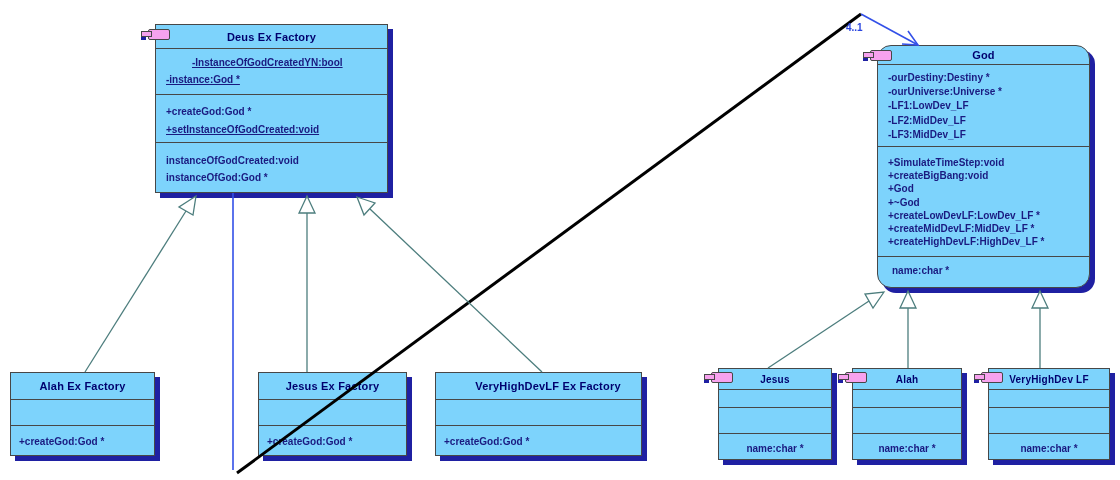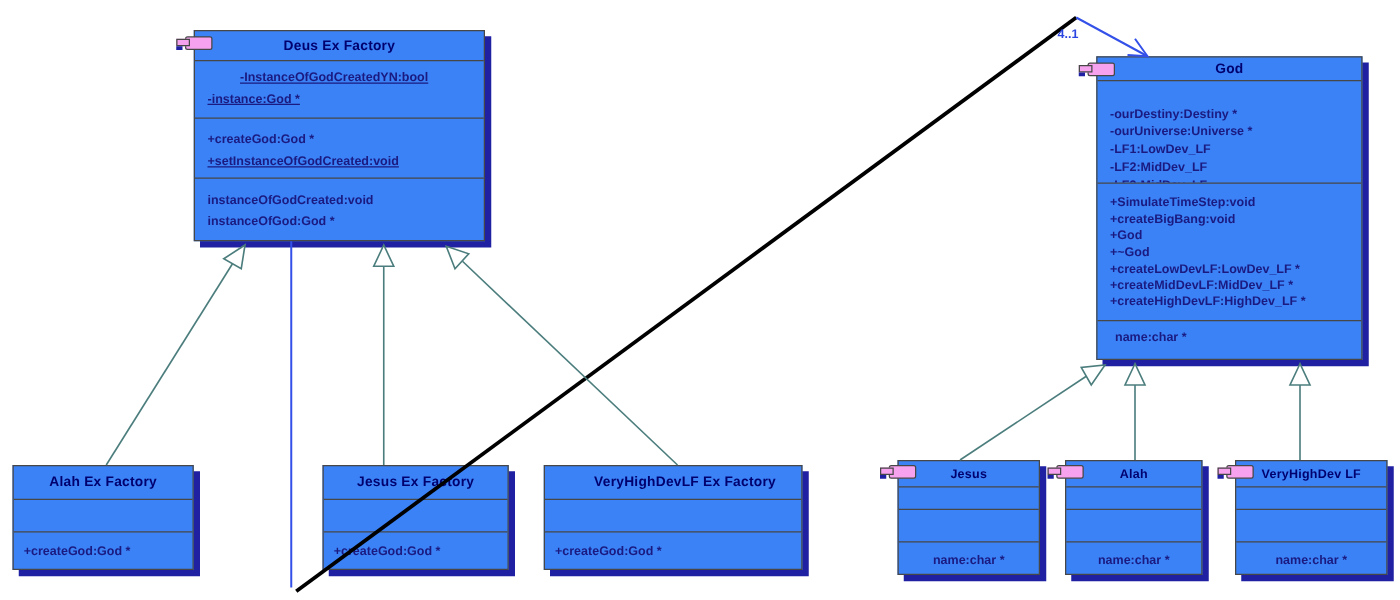--- a/index.html
+++ b/index.html
@@ -1,19 +1,19 @@
 <!DOCTYPE html>
 <html><head>
 <meta charset="utf-8">
 <style>
   html,body { margin:0; padding:0; background:#fff; }
   .canvas { position:relative; width:1120px; height:480px; background:#ffffff;
             font-family:"Liberation Sans", sans-serif; overflow:hidden; }
 
-  .box { position:absolute; background:#3b82f6; border:1.5px solid #474747;
+  .box { position:absolute; background:#7dd3fc; border:1.5px solid #474747;
          box-shadow:5px 5px 0 #1F20A2; box-sizing:border-box; z-index:3; }
   .title { font-weight:bold; color:#00006E; text-align:center; font-size:11px;
            display:flex; align-items:center; justify-content:center; letter-spacing:.2px; }
   .title.sm { font-size:10px; }
   .comp { border-top:1.3px solid #474747; box-sizing:border-box; overflow:hidden; }
   .member { font-size:10px; font-weight:bold; color:#1A1A80; padding-left:10px; white-space:nowrap; }
   .static { text-decoration:underline; }
   .center { text-align:center; padding-left:0; }
 
   .cicon { position:absolute; left:-8px; top:4px; width:20px; height:9px;
@@ -42,24 +42,24 @@
     <div class="comp" style="height:48px;padding-top:8px;">
       <div class="member" style="line-height:18px;">+createGod:God *</div>
       <div class="member static" style="line-height:18px;">+setInstanceOfGodCreated:void</div>
     </div>
     <div class="comp" style="height:52px;padding-top:9px;">
       <div class="member" style="line-height:17px;">instanceOfGodCreated:void</div>
       <div class="member" style="line-height:17px;">instanceOfGod:God *</div>
     </div>
   </div>
 
-  <div class="box" style="left:877px;top:45px;width:213px;height:243px;">
+  <div class="box" style="left:877px;top:45px;width:213px;height:243px;border-radius:14px;">
     <span class="cicon"></span>
     <div class="title" style="height:18px;">God</div>
-    <div class="comp" style="height:82px;padding-top:20px;">
+    <div class="comp" style="height:82px;padding-top:6px;">
       <div class="member" style="line-height:14.2px;">-ourDestiny:Destiny *</div>
       <div class="member" style="line-height:14.2px;">-ourUniverse:Universe *</div>
       <div class="member" style="line-height:14.2px;">-LF1:LowDev_LF</div>
       <div class="member" style="line-height:14.2px;">-LF2:MidDev_LF</div>
       <div class="member" style="line-height:14.2px;">-LF3:MidDev_LF</div>
     </div>
     <div class="comp" style="height:110px;padding-top:9px;">
       <div class="member" style="line-height:13.2px;">+SimulateTimeStep:void</div>
       <div class="member" style="line-height:13.2px;">+createBigBang:void</div>
       <div class="member" style="line-height:13.2px;">+God</div>

